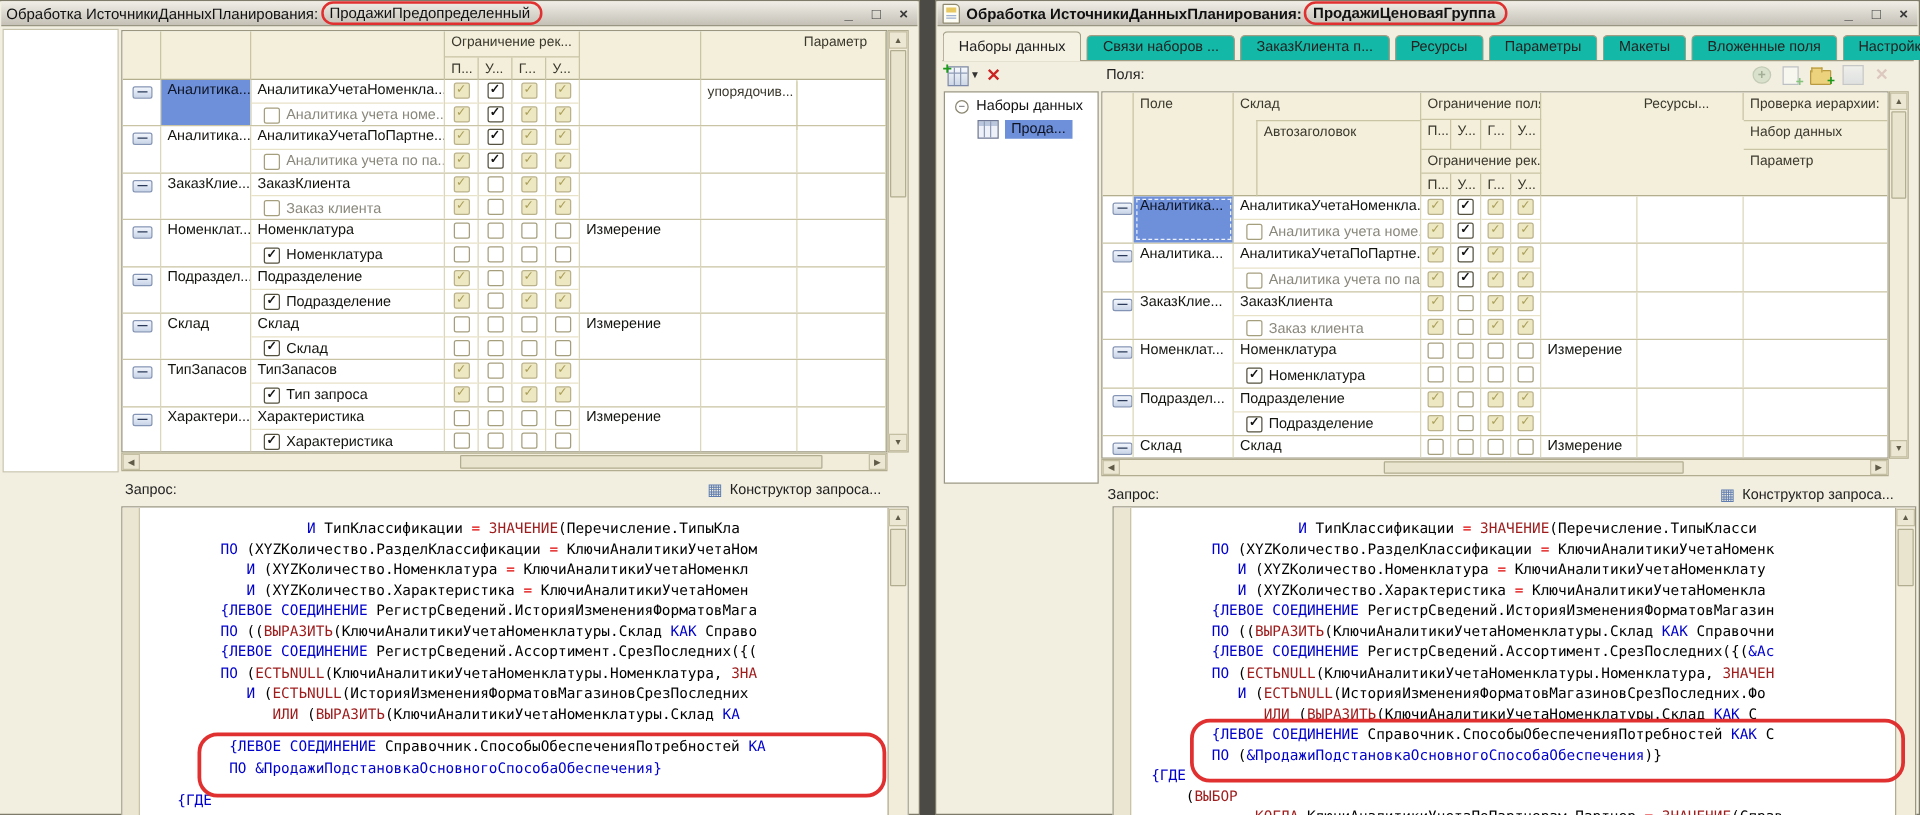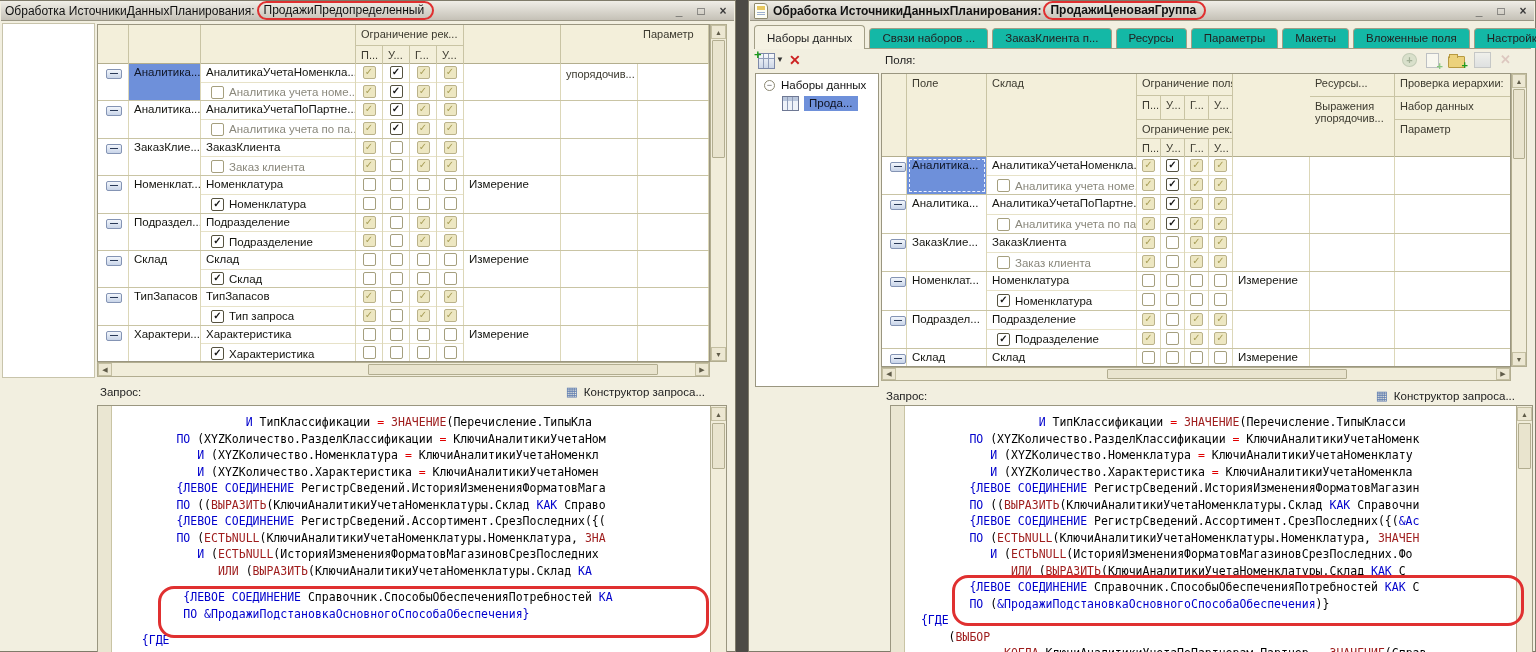--- a/index.html
+++ b/index.html
@@ -620,32 +620,32 @@
         <span class="dsicon"></span>
         <span class="tsel">Прода...</span>
       </div>
     </div>
 
     <div class="ftable" style="left:132px;top:72px;width:630px;height:294px;">
       <div class="thead" style="height:83px;">
         <div class="hc" style="left:0;top:0;width:25px;height:83px;"></div>
         <div class="hc" style="left:25px;top:0;width:80px;height:83px;"><span>Поле</span></div>
         <div class="hc" style="left:105px;top:0;width:150px;height:83px;"><span>Склад</span></div>
+        <div class="hc bt" style="left:123px;top:22px;width:132px;height:61px;border-left:1px solid var(--grid);"><span>Автозаголовок</span></div>
         <div class="hc bb" style="left:255px;top:0;width:96px;height:22px;"><span>Ограничение поля</span></div>
         <div class="hc bb" style="left:255px;top:22px;width:24px;height:24px;"><span>П...</span></div>
         <div class="hc bb" style="left:279px;top:22px;width:24px;height:24px;"><span>У...</span></div>
         <div class="hc bb" style="left:303px;top:22px;width:24px;height:24px;"><span>Г...</span></div>
         <div class="hc bb" style="left:327px;top:22px;width:24px;height:24px;"><span>У...</span></div>
         <div class="hc bb" style="left:255px;top:46px;width:96px;height:19px;"><span>Ограничение рек...</span></div>
         <div class="hc" style="left:255px;top:65px;width:24px;height:18px;"><span>П...</span></div>
         <div class="hc" style="left:279px;top:65px;width:24px;height:18px;"><span>У...</span></div>
         <div class="hc" style="left:303px;top:65px;width:24px;height:18px;"><span>Г...</span></div>
         <div class="hc" style="left:327px;top:65px;width:24px;height:18px;"><span>У...</span></div>
         <div class="hc" style="left:428px;top:0;width:85px;height:22px;"><span>Ресурсы...</span></div>
-        <div class="hc bt" style="left:428px;top:22px;width:85px;height:61px;white-space:normal;"><span>Выражения упорядочив...</span></div>
         <div class="hc" style="left:513px;top:0;width:117px;height:22px;"><span>Проверка иерархии:</span></div>
         <div class="hc bt bb" style="left:513px;top:22px;width:117px;height:24px;"><span>Набор данных</span></div>
         <div class="hc" style="left:513px;top:46px;width:117px;height:37px;"><span>Параметр</span></div>
       </div>
       <div class="tbody" id="rtable" style="height:211px;">
           <div class="tgroup" style="height: 38.4px;">
             <div class="tc" style="left: 0px; width: 25px;"><span class="colbtn"></span></div>
             <div class="tc sel dash" style="left: 25px; width: 80px;">
               <div class="ctext">Аналитика...</div>
             </div>

